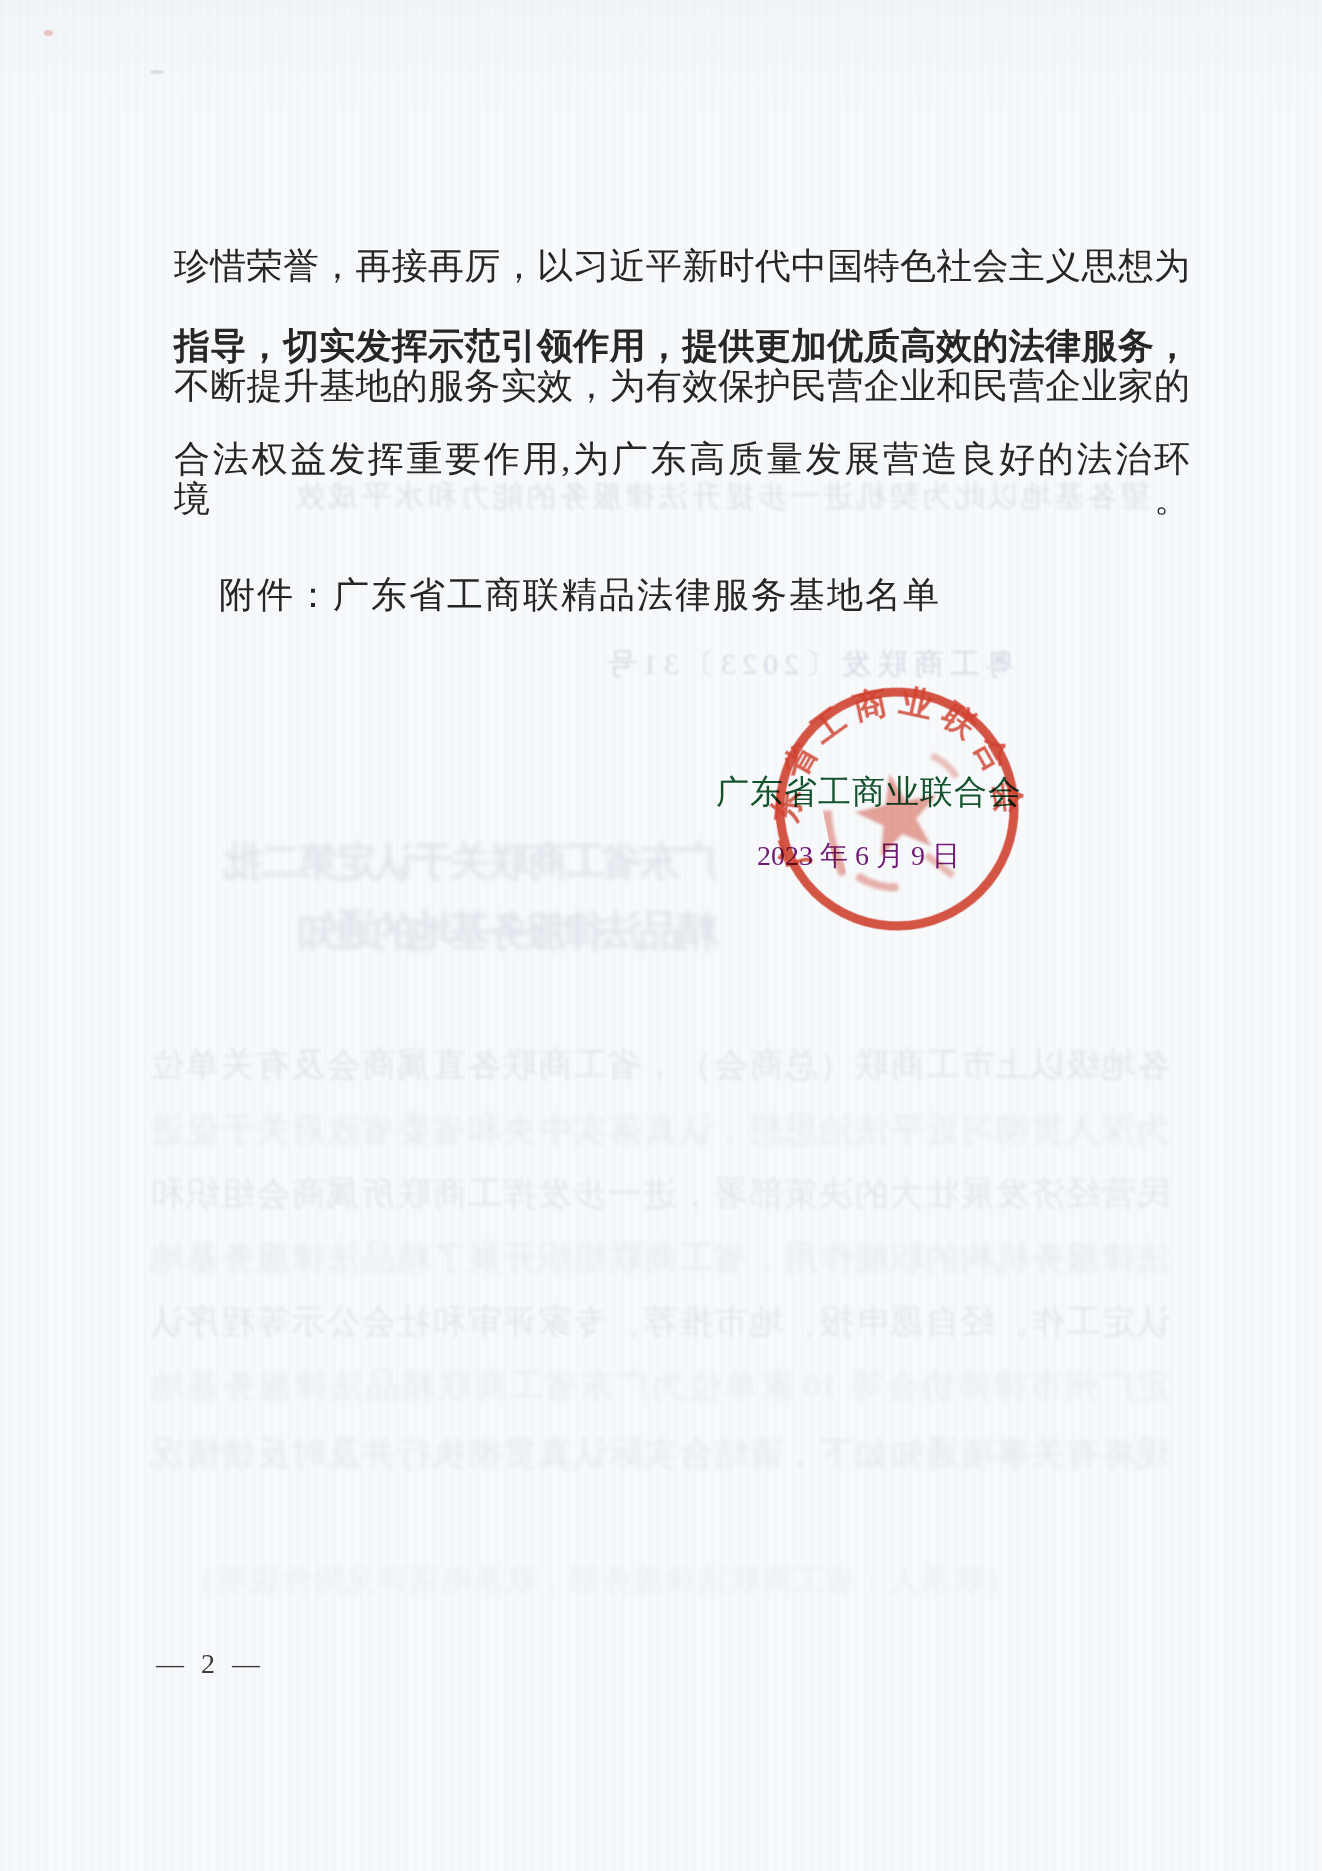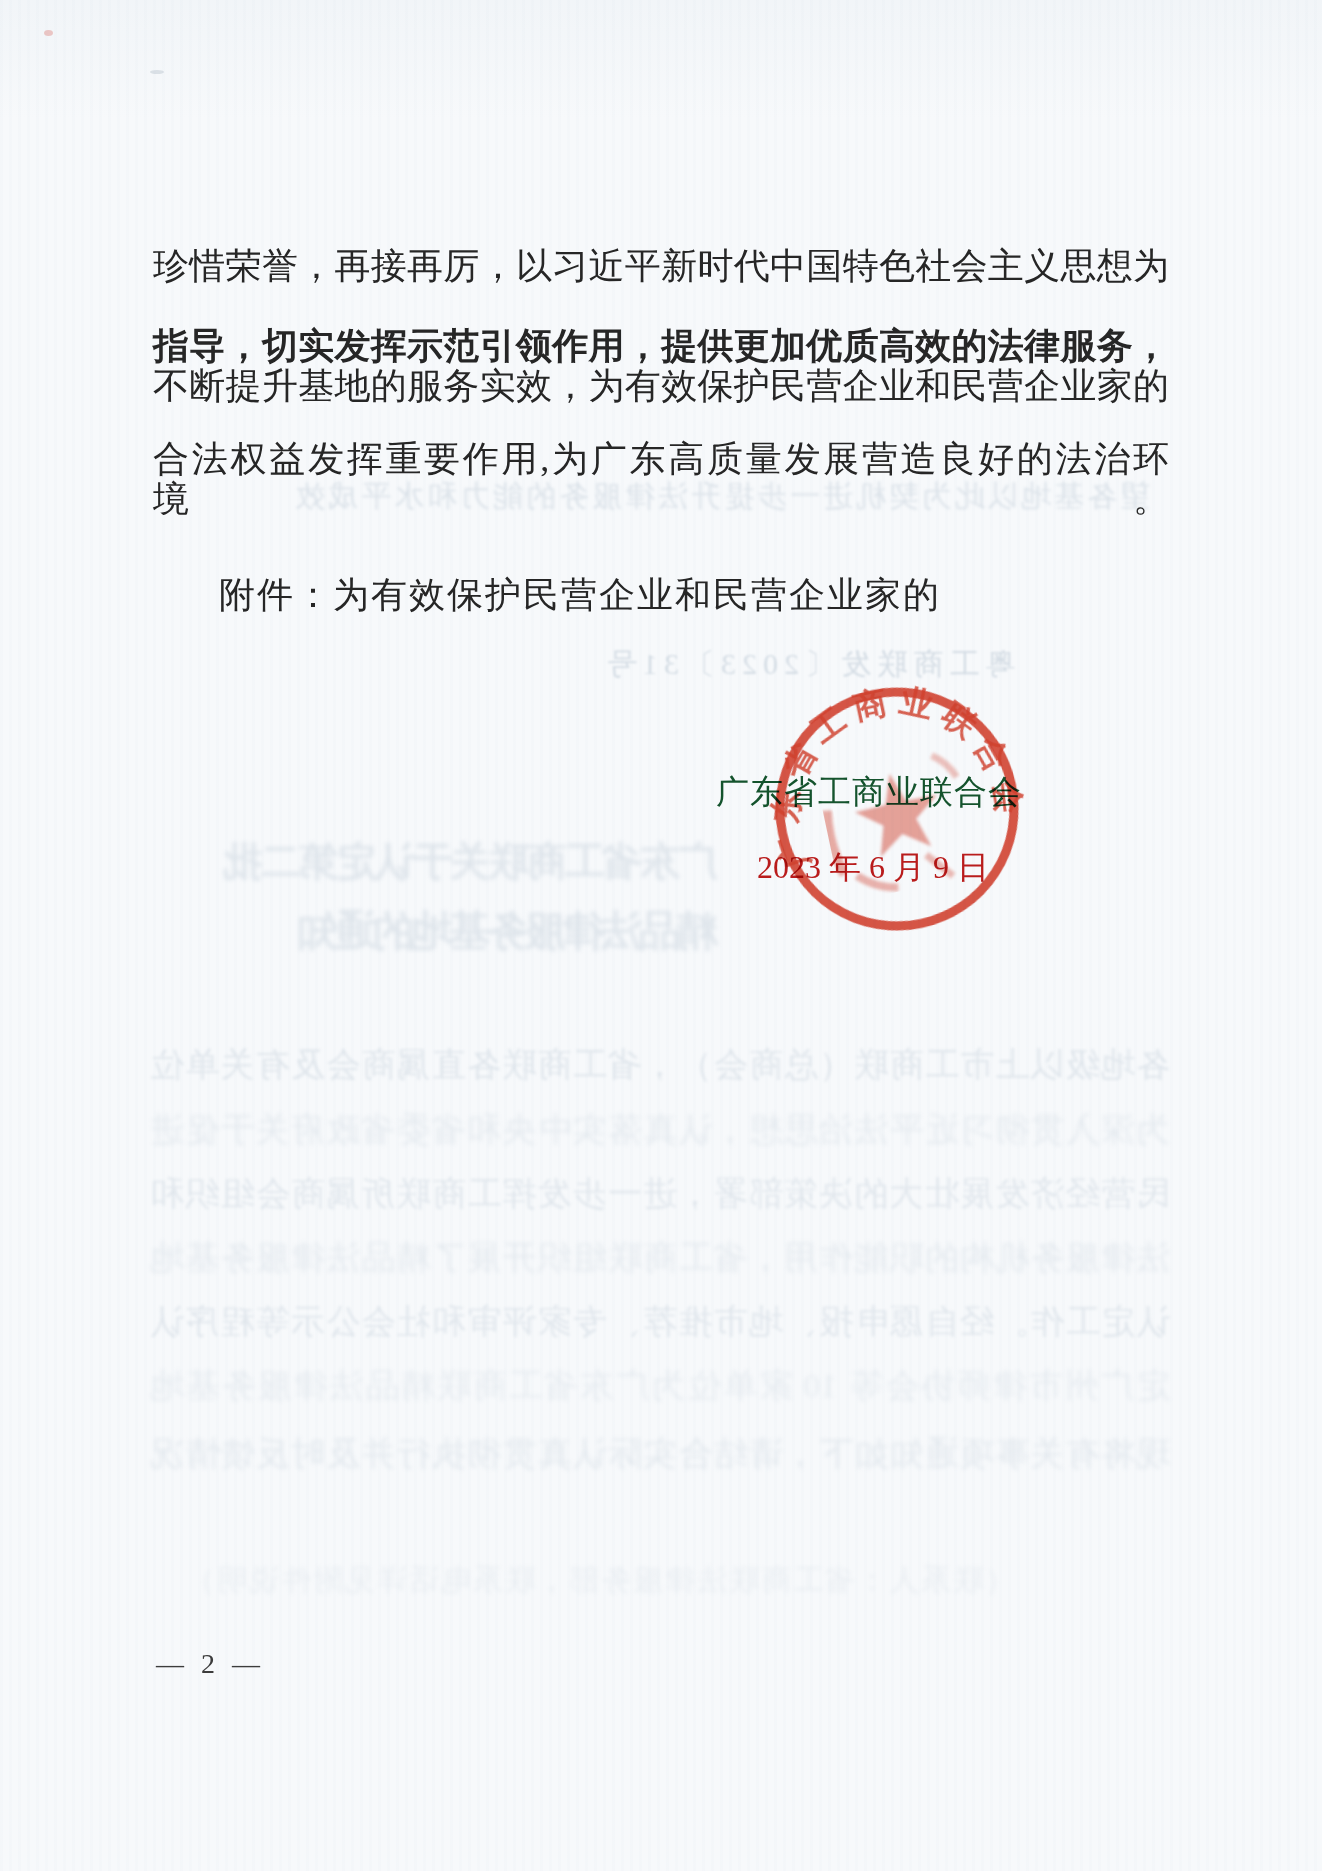--- a/index.html
+++ b/index.html
@@ -12,25 +12,25 @@
   .paper-texture{
     position:absolute;inset:0;pointer-events:none;
     background:
       repeating-linear-gradient(90deg, rgba(190,205,218,0.05) 0 3px, rgba(255,255,255,0) 3px 9px),
       linear-gradient(180deg, rgba(236,241,245,0.5), rgba(250,252,253,0) 120px);
   }
   .abs{position:absolute;}
   .para-line{
     width:1016px;font-size:36px;line-height:40px;
     text-align:justify;text-align-last:justify;
-    color:#262626;white-space:nowrap0;
+    color:#262626;white-space:nowrap0;margin-left:21px;
   }
   .attach{font-size:36px;letter-spacing:2px;color:#262626;}
   .sig{font-size:33px;letter-spacing:1px;color:#14532d;}
-  .date{font-size:32px;color:#b91c1c;margin-top:9px;}
+  .date{font-size:28px;color:#701a75;}
   .pagenum{font-size:28px;letter-spacing:5px;color:#3c3c3c;}
 
   
   .bleed{
     color:#9fb1c2;transform:scaleX(-1);transform-origin:center;
     pointer-events:none;white-space:nowrap;
   }
   .bleed.justified{white-space:normal;text-align:justify;text-align-last:justify;}
   .speck{position:absolute;border-radius:50%;}
 
@@ -67,21 +67,21 @@
 
 <div class="abs bleed" style="left:395px;top:1560px;width:620px;font-size:30px;opacity:0.15;filter:blur(2.3px);letter-spacing:2px;">（联系人：省工商联法律服务部，联系电话详见附件说明）</div>
 
 <div class="abs" style="left:153px;top:246px;">
   <div class="para-line" style="position:absolute;left:0;top:0;">珍惜荣誉，再接再厉，以习近平新时代中国特色社会主义思想为</div>
   <div class="para-line" style="position:absolute;left:0;top:80px;font-weight:bold;">指导，切实发挥示范引领作用，提供更加优质高效的法律服务，</div>
   <div class="para-line" style="position:absolute;left:0;top:120px;">不断提升基地的服务实效，为有效保护民营企业和民营企业家的</div>
   <div class="para-line" style="position:absolute;left:0;top:193px;">合法权益发挥重要作用,为广东高质量发展营造良好的法治环境。</div>
 </div>
 
-<div class="abs attach" style="left:219px;top:571px;">附件：为有效保护民营企业和民营企业家的</div>
+<div class="abs attach" style="left:219px;top:571px;">附件：广东省工商联精品法律服务基地名单</div>
 
 <div class="abs sig" style="left:716px;top:770px;">广东省工商业联合会</div>
 
 <div class="abs date" style="left:757px;top:837px;">2023 年 6 月 9 日</div>
 
 <div class="abs pagenum" style="left:156px;top:1648px;">— 2 —</div>
 
 <div class="seal-wrap">
   <svg width="262" height="262" viewBox="0 0 262 262">
     <defs>

